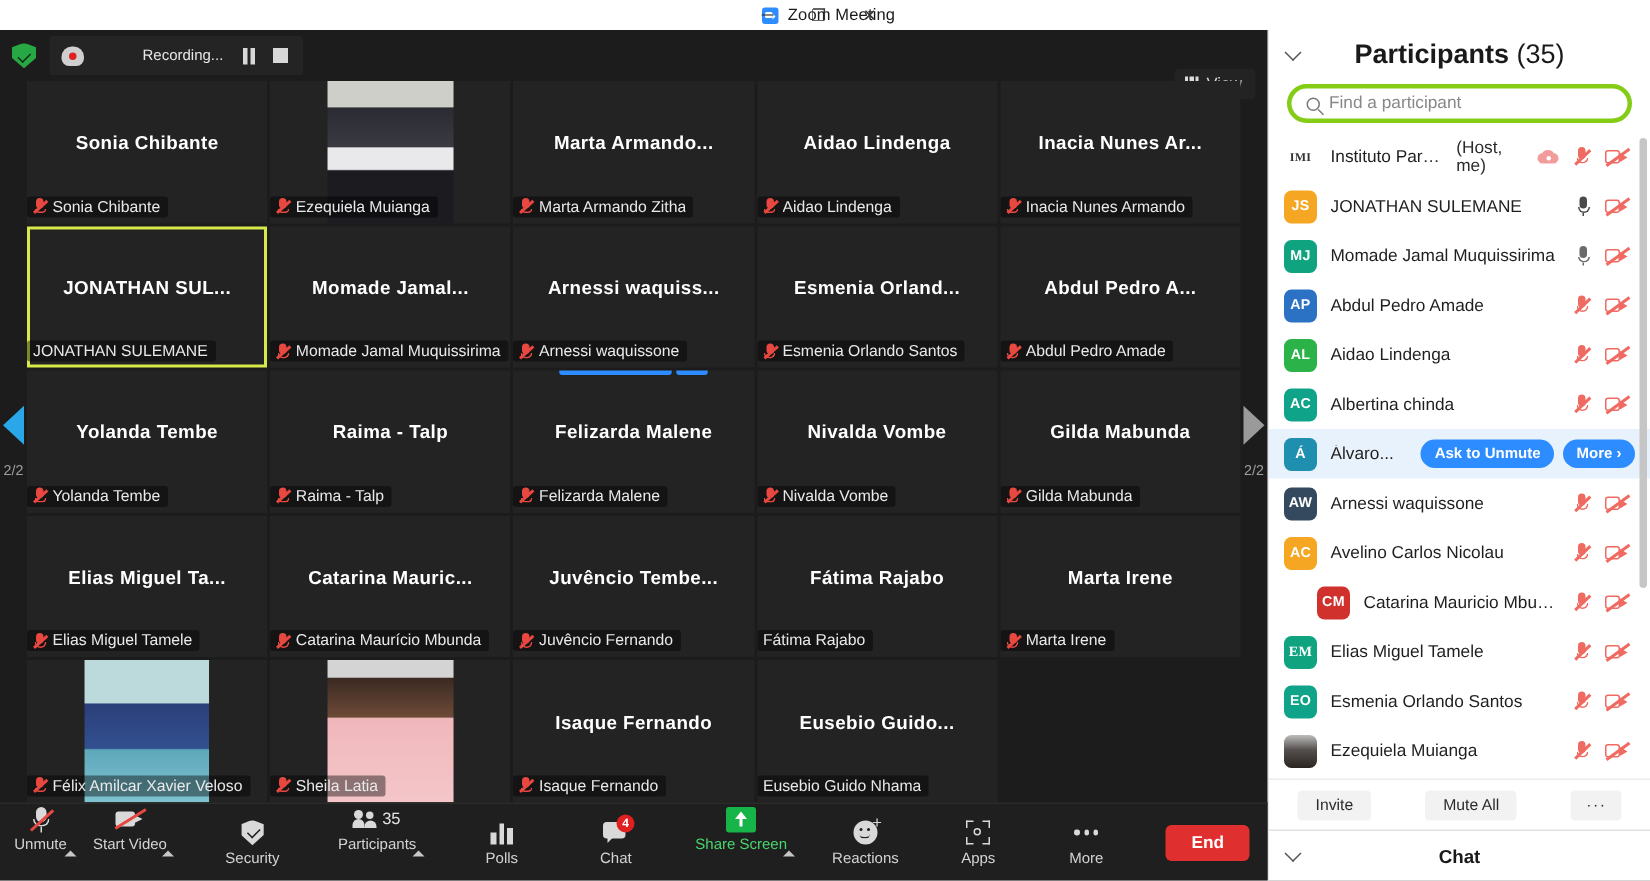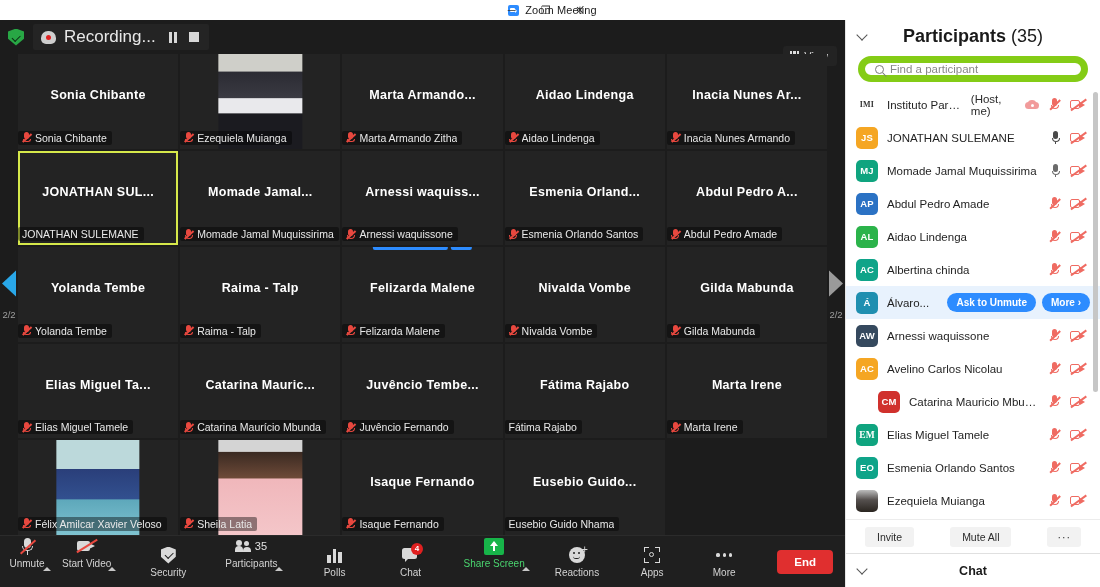--- a/index.html
+++ b/index.html
@@ -45,21 +45,21 @@
     border-left:1.6px solid #0c2f14; border-bottom:1.6px solid #0c2f14; transform: rotate(-45deg);
   }
   .rec-pill {
     background: #242424; height: 26px; display:flex; align-items:center; gap:8px;
     padding: 0 10px 0 8px; border-radius: 2px;
   }
   .rec-dot-ico {
     width: 15px; height: 13px; background: #cfcfcf; border-radius: 7px 7px 5px 5px; position: relative;
   }
   .rec-dot-ico::after { content:""; position:absolute; left:5px; top:4px; width:5px; height:5px; border-radius:50%; background:#e02020; }
-  .rec-label { font-size: 17px; color: #e8e8e8; }
+  .rec-label { font-size: 10px; color: #e8e8e8; margin-left: 31px; }
   .rec-ctrl { display:flex; align-items:center; gap:11px; margin-left: 5px; }
   .ico-pause { width:9px; height:11px; display:flex; gap:2.5px; }
   .ico-pause i { width:3px; height:11px; background:#d8d8d8; display:block; }
   .ico-stop { width:10px; height:10px; background:#d8d8d8; }
 
   .view-btn {
     position:absolute; right: 8px; top: 26px; background:#232323; color:#dcdcdc;
     font-size: 11px; padding: 4px 9px 4px 7px; border-radius: 3px; display:flex; align-items:center; gap:5px;
   }
   .grid-ico { display:grid; grid-template-columns: repeat(3, 2.4px); grid-template-rows: repeat(3, 2.4px); gap:1.1px; }
@@ -177,21 +177,21 @@
   
   .panel { width: 255px; background:#ffffff; display:flex; flex-direction:column; border-left:1px solid #e6e6e6; }
   .panel-head { height: 32px; display:flex; align-items:center; position:relative; flex:0 0 32px; }
   .chev { position:absolute; left: 12px; top: 11px; width:8px;height:8px;
           border-left:1.6px solid #555; border-bottom:1.6px solid #555; transform: rotate(-45deg); }
   .panel-title { flex:1; text-align:center; font-size: 18px; font-weight:bold; color:#1a1a1a; }
   .panel-title .cnt2 { font-weight: normal; }
 
   .search-wrap { padding: 4px 12px 6px 12px; }
   .search {
-    height: 26px; border:7px solid #84cc16; border-radius: 13px; display:flex; align-items:center;
+    height: 26px; border:3px solid #84cc16; border-radius: 13px; display:flex; align-items:center;
     padding: 0 10px; gap:6px; background:#fff;
   }
   .mag { width:9px;height:9px;border:1.4px solid #7a7a7a;border-radius:50%;position:relative;flex:0 0 9px; }
   .mag::after{content:"";position:absolute;right:-3.5px;bottom:-2.5px;width:4.5px;height:1.4px;background:#7a7a7a;transform:rotate(45deg);}
   .search span { font-size: 11.5px; color: #888; }
 
   .plist { flex:1 1 auto; overflow:hidden; position:relative; }
   .prow { height: 33px; display:flex; align-items:center; padding: 0 10px 0 10px; gap:9px; position:relative; }
   .prow.active { background:#e8f2fd; }
   .av { width: 22px; height:22px; border-radius:5px; color:#fff; font-size:9.5px; font-weight:bold;

